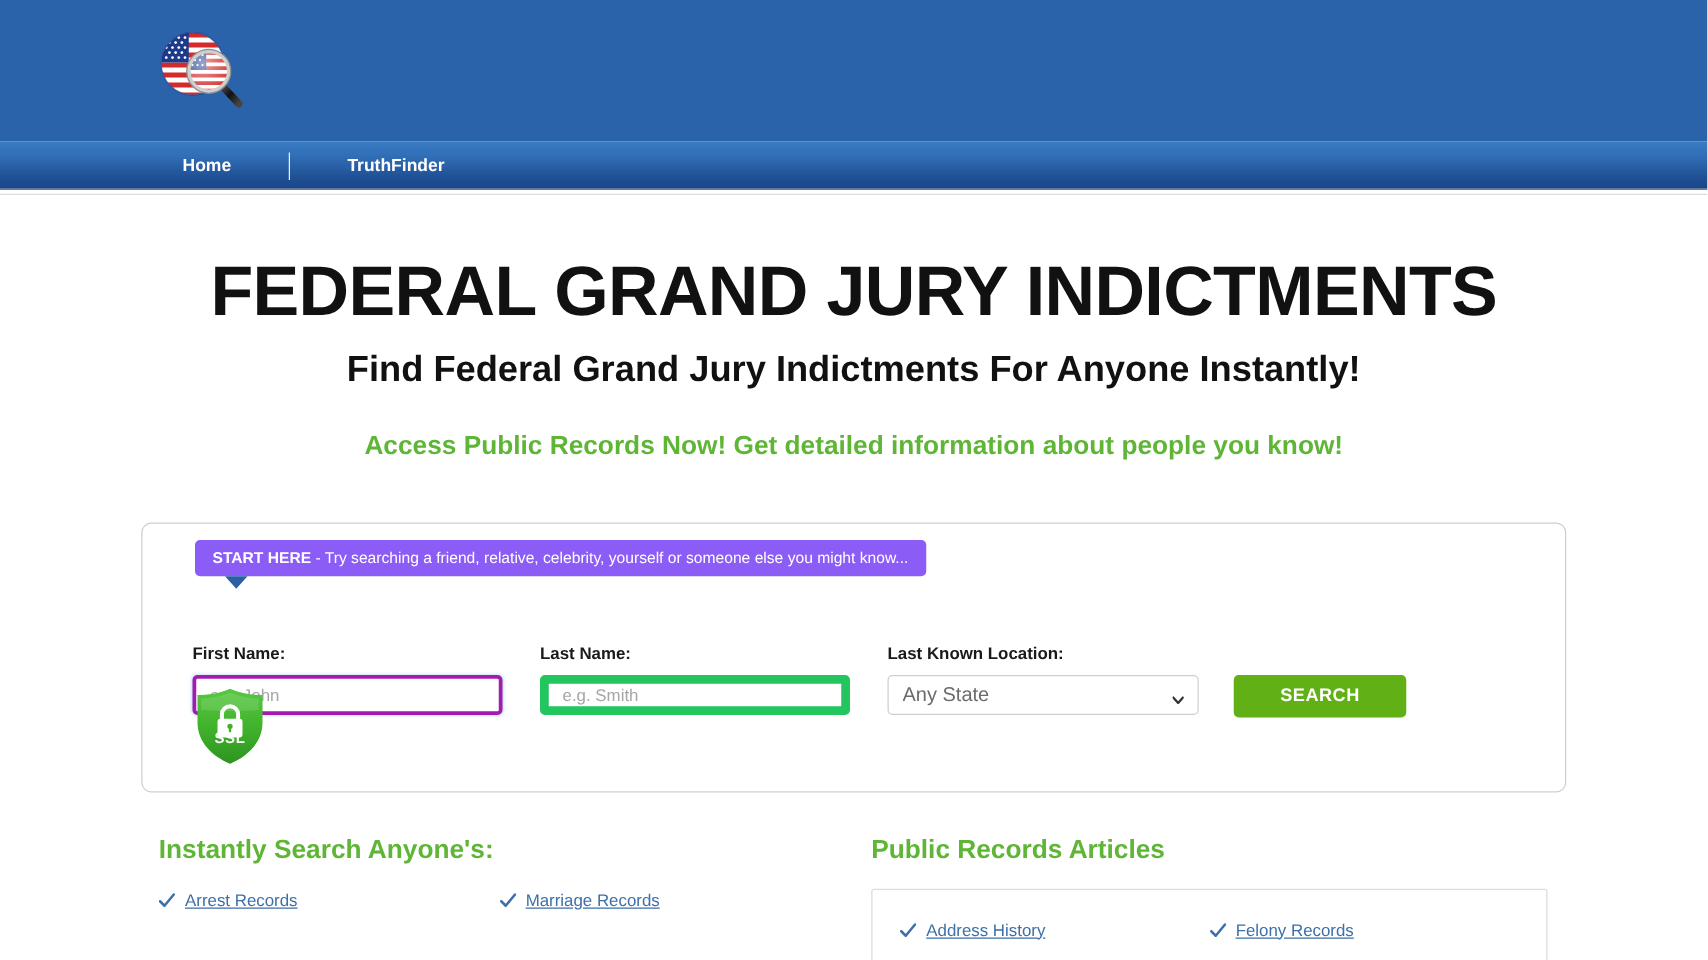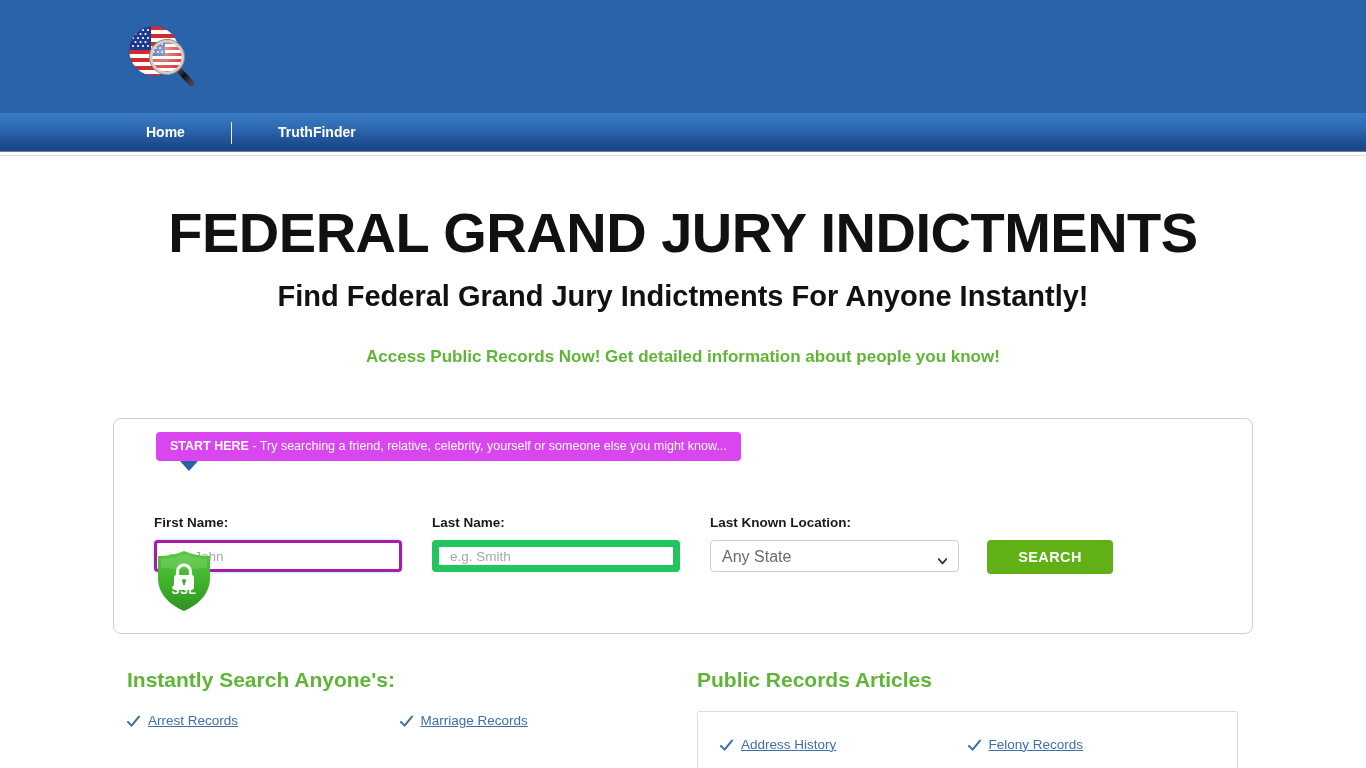--- a/index.html
+++ b/index.html
@@ -102,21 +102,21 @@
     margin: 0;
     padding-top: 16px;
     font-size: 29px;
     line-height: 34px;
     font-weight: bold;
     color: #111111;
   }
   .hero-h3 {
     margin: 0;
     padding-top: 31px;
-    font-size: 17px;
+    font-size: 21px;
     line-height: 26px;
     font-weight: bold;
     color: #5fb536;
   }
 
   
   .search-panel {
     position: absolute;
     left: 113px;
     top: 418px;
@@ -124,21 +124,21 @@
     height: 216px;
     border: 1px solid #cfcfcf;
     border-radius: 8px;
     background: #ffffff;
   }
   .start-here {
     position: absolute;
     left: 42px;
     top: 13px;
     height: 29px;
-    background: #d946ef;
+    background: #8b5cf6;
     border-radius: 4px;
     color: #ffffff;
     font-size: 12.5px;
     line-height: 29px;
     padding: 0 14px;
     white-space: nowrap;
   }
   .start-here b { font-weight: bold; }
   .start-here .sh-rest { font-weight: normal; }
   .start-here::after {
@@ -213,21 +213,21 @@
     position: absolute;
     right: 12px;
     top: 12px;
     width: 9px; height: 9px;
     pointer-events: none;
   }
   .search-button {
     position: absolute;
     left: 845px;
     top: 25px;
-    width: 126px;
+    width: 138px;
     height: 34px;
     background: #61b016;
     border: none;
     border-radius: 4px;
     color: #ffffff;
     font-size: 14.5px;
     font-weight: bold;
     letter-spacing: 0.4px;
     font-family: "Liberation Sans", sans-serif;
     cursor: pointer;

